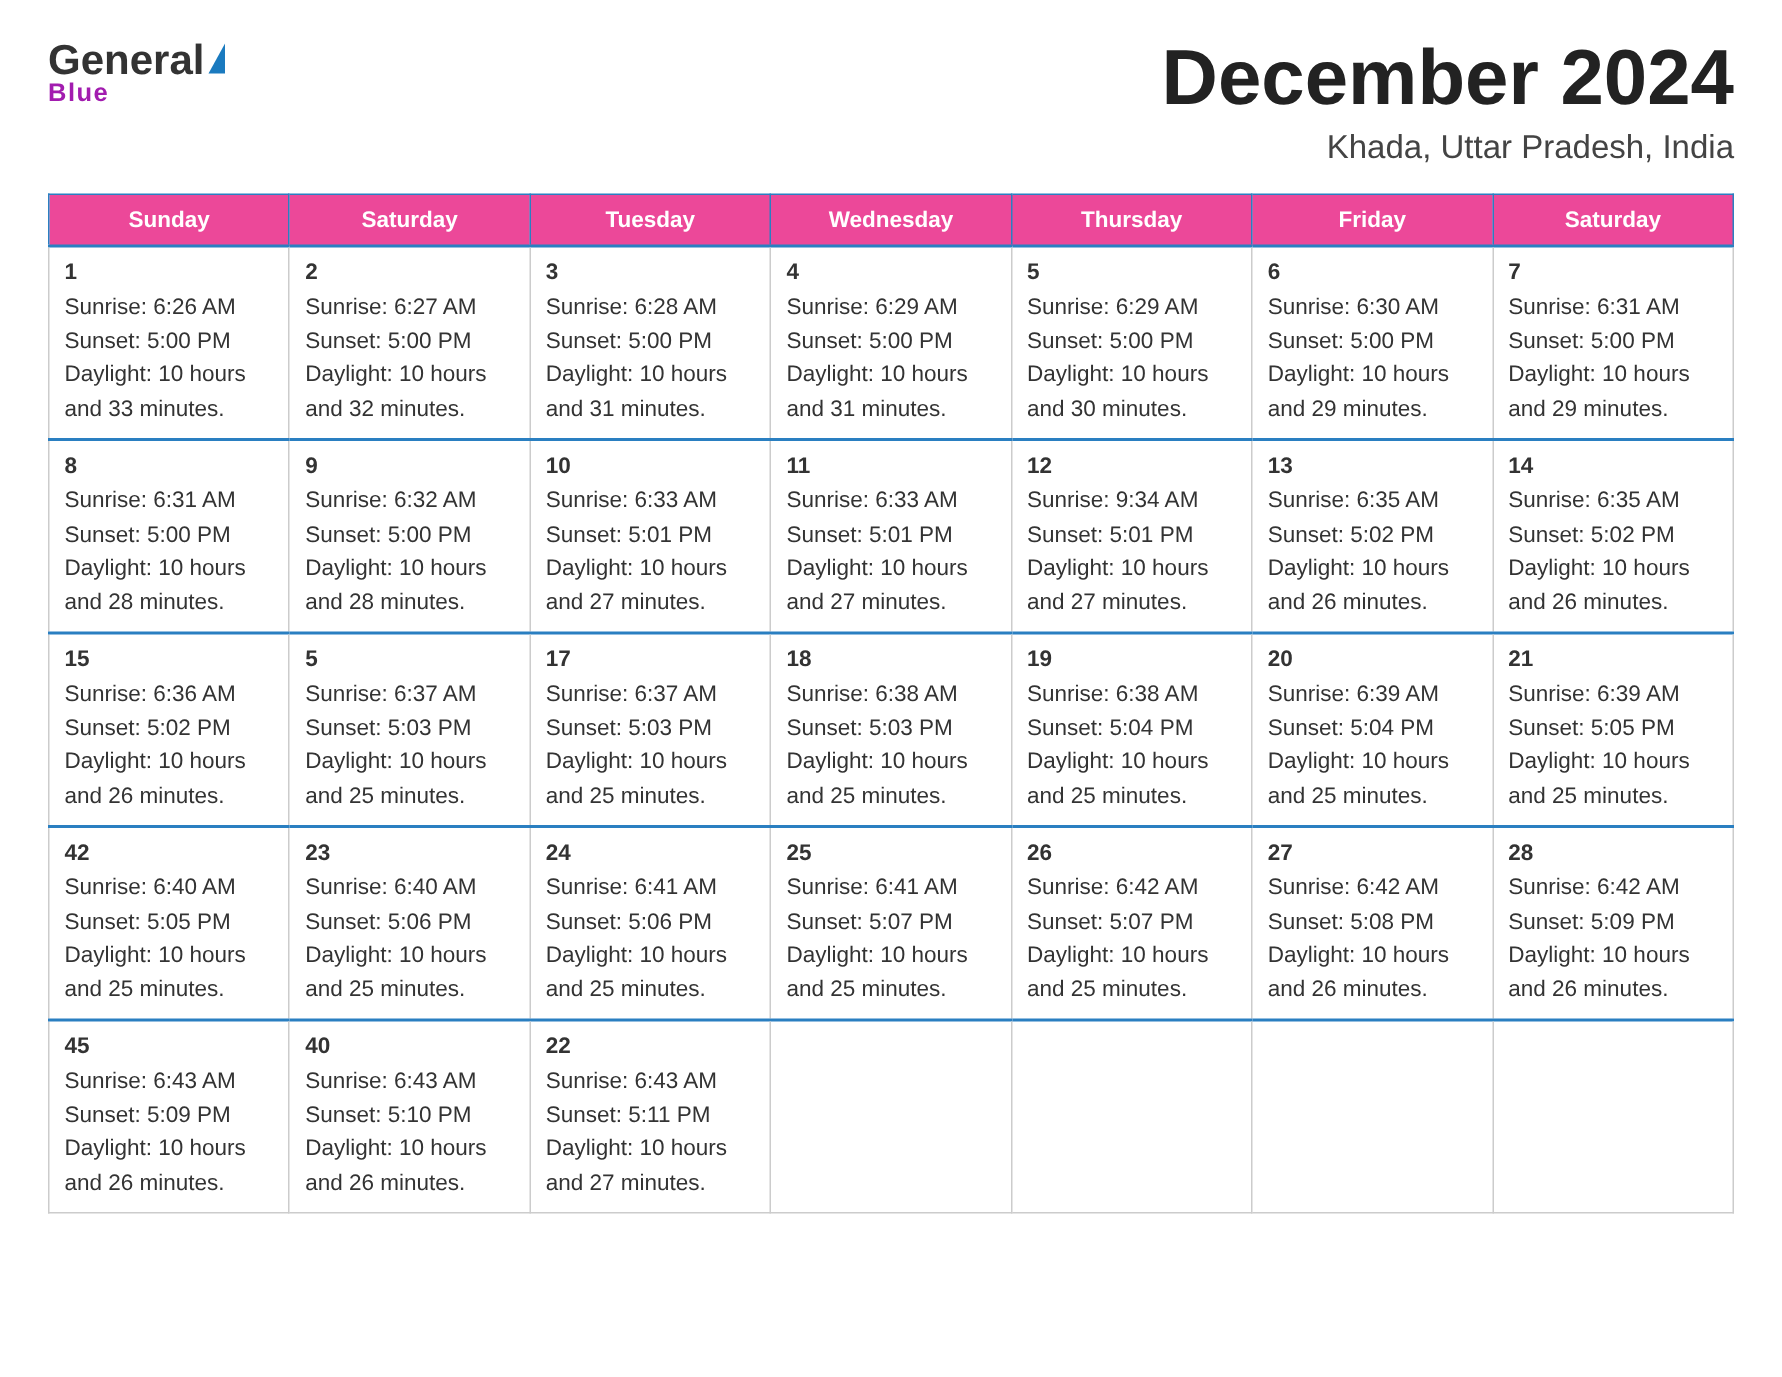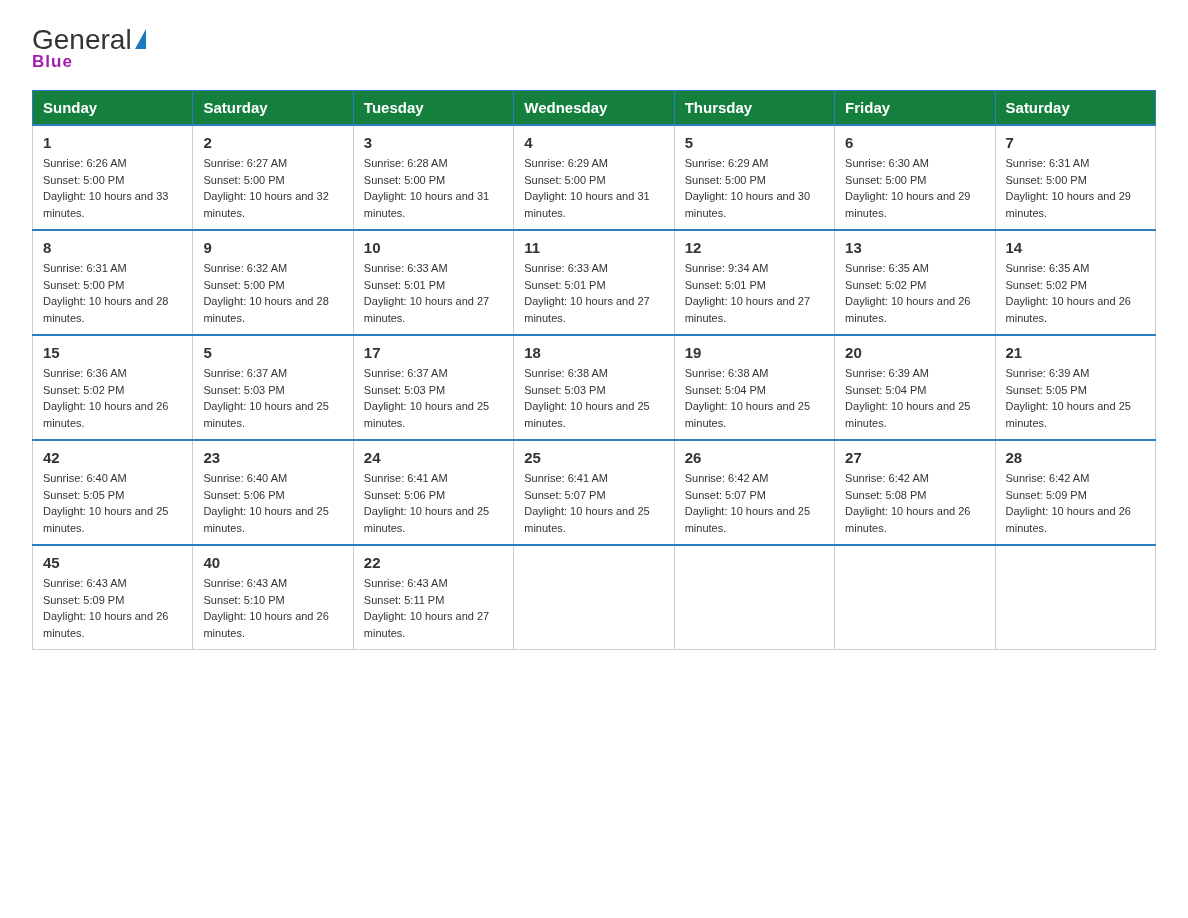--- a/index.html
+++ b/index.html
@@ -34,65 +34,69 @@
       font-size: 22px;
       color: #444;
       margin-top: 4px;
     }
     .calendar-table {
       width: 100%;
       border-collapse: collapse;
       border: 1px solid #ccc;
     }
     .calendar-table th {
-      background-color: #15803d;
+      background-color: #ec4899;
       color: #fff;
       font-size: 15px;
       font-weight: bold;
       padding: 8px 10px;
-      text-align: left;
+      text-align: center;
       border: 1px solid #2a7fc1;
     }
     .calendar-table td {
       vertical-align: top;
       padding: 8px 10px;
       border: 1px solid #ccc;
       font-size: 13px;
       color: #333;
       width: 14.28%;
       min-height: 100px;
     }
     .day-number {
       font-size: 15px;
       font-weight: bold;
       margin-bottom: 4px;
       display: block;
     }
     .day-info {
-      font-size: 11px;
+      font-size: 15px;
       line-height: 1.5;
       color: #333;
     }
     .empty-cell {
       background: #fff;
     }
     tr.week-row td {
       border-top: 2px solid #2a7fc1;
     }
   </style>
 </head>
 <body>
 
 <div class="header-area">
   <div class="logo-area">
     <div style="display:flex;align-items:center;">
-      <span style="font-size:28px;font-weight:normal;color:#333;">General</span>
+      <span style="font-size:28px;font-weight:bold;color:#333;">General</span>
       <span style="display:inline-block;width:0;height:0;border-left:11px solid transparent;border-bottom:20px solid #1a7abf;margin-left:3px;margin-bottom:2px;"></span>
     </div>
     <div style="color:#a21caf;font-size:17px;font-weight:bold;margin-top:-4px;letter-spacing:1px;">Blue</div>
+  </div>
+  <div class="title-area">
+    <div class="calendar-title">December 2024</div>
+    <div class="calendar-subtitle">Khada, Uttar Pradesh, India</div>
   </div>
 </div>
 
 <table class="calendar-table">
   <thead>
     <tr>
       <th>Sunday</th>
       <th>Saturday</th>
       <th>Tuesday</th>
       <th>Wednesday</th>

